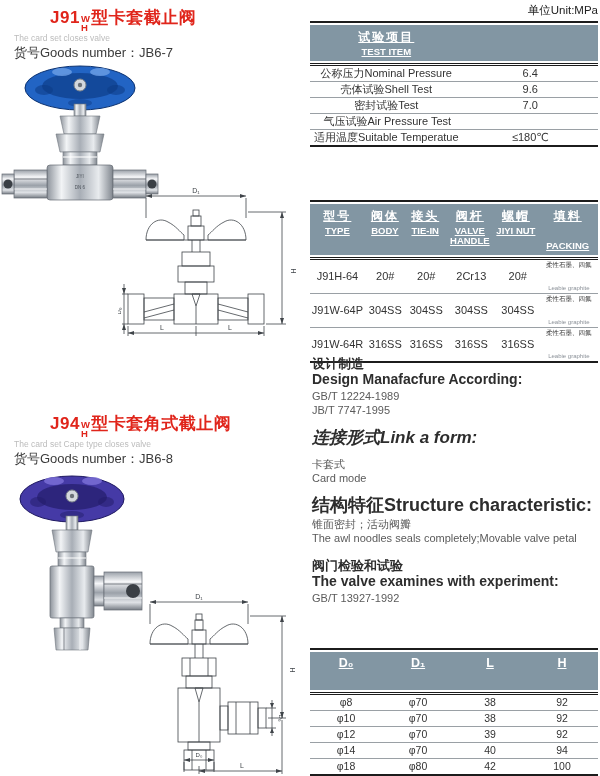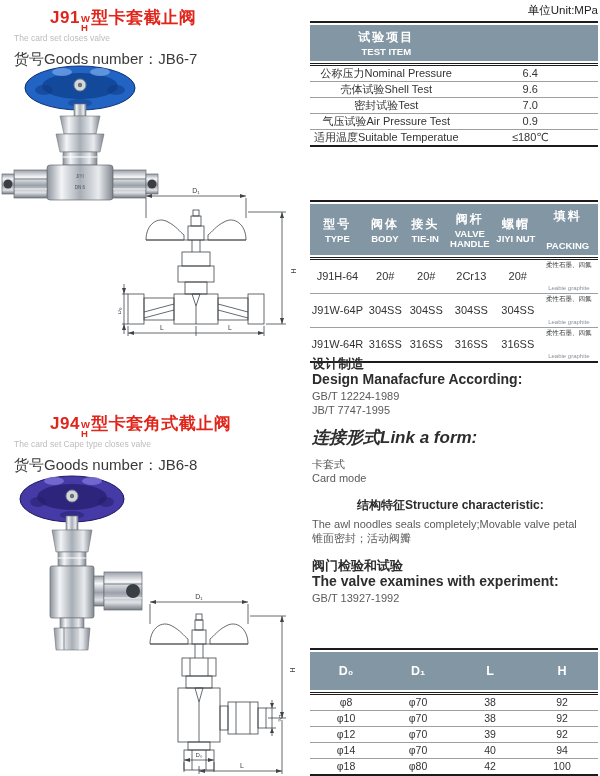--- a/index.html
+++ b/index.html
@@ -4,27 +4,27 @@
 <style>
   html,body{margin:0;padding:0;background:#888;}
   .page{position:relative;width:600px;height:776px;background:#ffffff;overflow:hidden;
         font-family:"Liberation Sans","DejaVu Sans",sans-serif;color:#333;}
   .abs{position:absolute;}
 
   
   .prod-title{color:var(--accent-red,#e0251b);font-weight:bold;font-size:17px;letter-spacing:.5px;white-space:nowrap;margin-left:36px;}
   .stack{display:inline-flex;flex-direction:column;font-size:9.5px;line-height:8.5px;vertical-align:1px;margin:0 1px;}
   .prod-sub{color:#bcbcbc;font-size:8.5px;margin-top:1px;}
-  .goods{color:#3a3a3a;font-size:15px;margin-top:7px;}
+  .goods{color:#3a3a3a;font-size:13px;margin-top:1px;}
 
   .unit-label{font-size:11.5px;color:#222;text-align:right;}
 
   
   .tbl{border-top:2px solid #1c1c1c;padding-top:2px;font-size:11px;}
-  .thead{background:var(--header-bg,#8296a3);display:flex;align-items:center;color:#fff;text-align:center;}
+  .thead{background:var(--header-bg,#8296a3);display:flex;align-items:flex-start;color:#fff;text-align:center;text-decoration:underline;}
   .hcell{display:flex;flex-direction:column;justify-content:center;gap:1px;padding:4px 0;}
   .hzh{font-size:12px;font-weight:bold;letter-spacing:2px;}
   .hen{font-size:9.5px;font-weight:bold;letter-spacing:0;line-height:10px;}
   .tbody{border-top:3px double #1c1c1c;margin-top:2px;border-bottom:2px solid #1c1c1c;}
   .trow{display:flex;align-items:center;border-bottom:1px solid #9aa0a5;}
   .trow:last-child{border-bottom:none;}
   .tcell{text-align:center;padding:2px 1px;line-height:11px;}
 
   .ptable .c1{width:53%;}
   .ptable .c2{width:47%;}
@@ -319,21 +319,20 @@
       <div class="trow">
         <div class="tcell c1">壳体试验Shell Test</div>
         <div class="tcell c2">9.6</div>
       </div>
       <div class="trow">
         <div class="tcell c1">密封试验Test</div>
         <div class="tcell c2">7.0</div>
       </div>
       <div class="trow">
         <div class="tcell c1">气压试验Air Pressure Test</div>
-        <div class="tcell c2">0.9</div>
       </div>
       <div class="trow">
         <div class="tcell c1">适用温度Suitable Temperatue</div>
         <div class="tcell c2">≤180℃</div>
       </div>
     </div>
   </div>
 
   <div class="abs tbl mtable" style="left:310px;top:200px;width:288px;">
     <div class="thead">
@@ -409,24 +408,24 @@
       </div>
     </div>
     <div class="sec">
       <div class="sec-h-zh" style="font-size:17px;font-style:italic;">连接形式Link a form:</div>
       <div class="sec-body" style="margin-top:13px;">
         <div>卡套式</div>
         <div>Card mode</div>
       </div>
     </div>
     <div class="sec">
-      <div class="sec-h-zh" style="font-size:12px;margin-left:45px;">结构特征Structure characteristic:</div>
+      <div class="sec-h-zh" style="font-size:18px;">结构特征Structure characteristic:</div>
       <div class="sec-body" style="margin-top:5px;">
+        <div>锥面密封；活动阀瓣</div>
         <div>The awl noodles seals completely;Movable valve petal</div>
-        <div>锥面密封；活动阀瓣</div>
       </div>
     </div>
     <div class="sec">
       <div class="sec-h-zh">阀门检验和试验</div>
       <div class="sec-h-en">The valve examines with experiment:</div>
       <div class="sec-body">
         <div>GB/T 13927-1992</div>
       </div>
     </div>
   </div>

